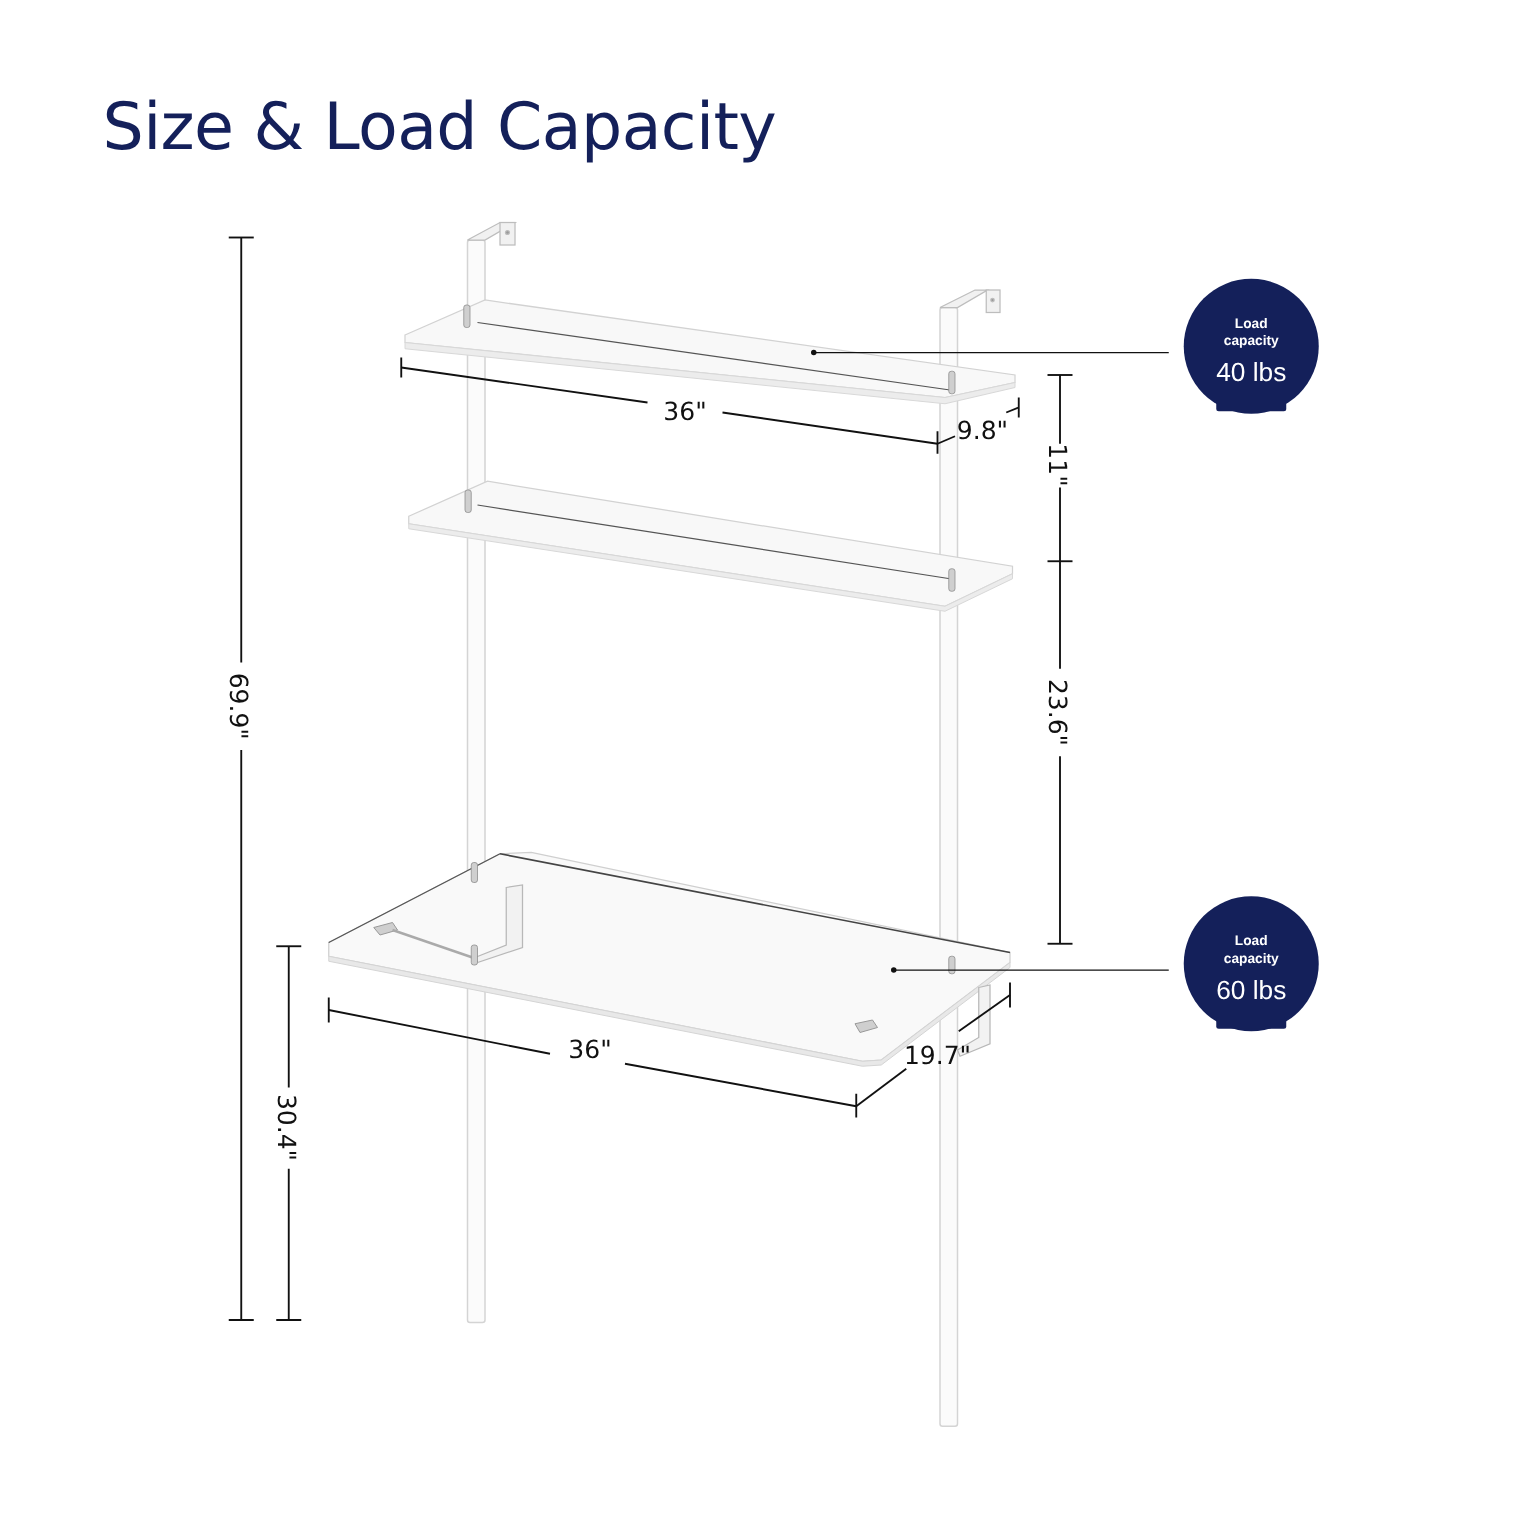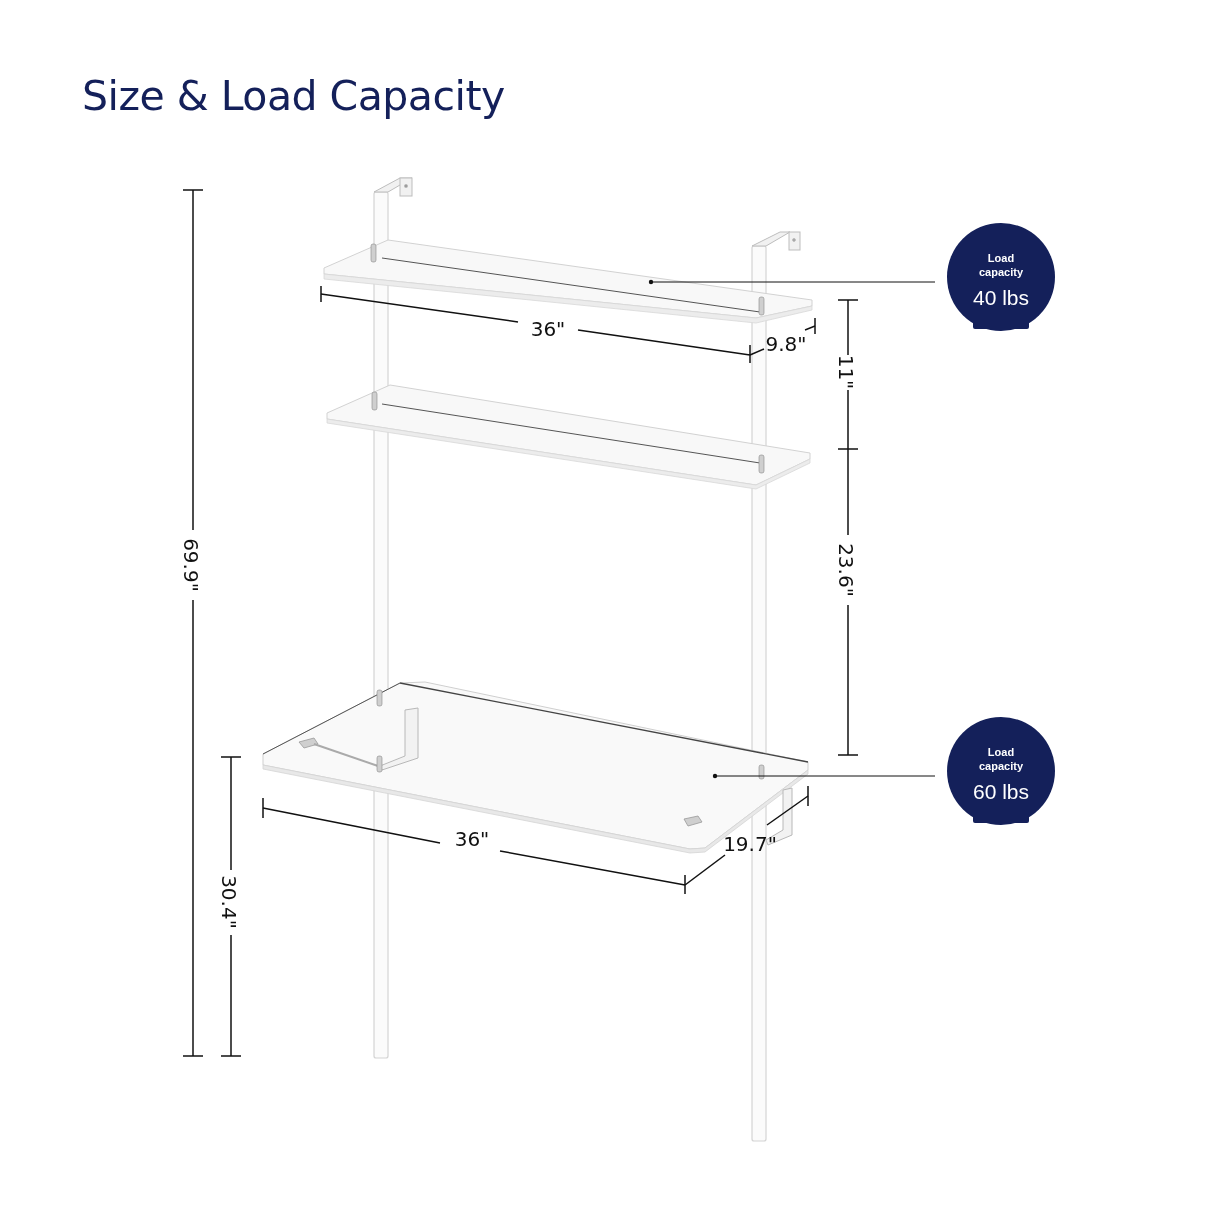--- a/index.html
+++ b/index.html
@@ -1,19 +1,19 @@
 <!DOCTYPE html>
 <html><head>
 <meta charset="utf-8">
 <style>
   html, body { margin: 0; padding: 0; background: #ffffff; }
   body { width: 1214px; height: 1214px; position: relative; overflow: hidden; font-family: "DejaVu Sans", sans-serif; }
   .title {
     position: absolute; left: 82px; top: 72px;
-    font-family: "DejaVu Sans", sans-serif; font-size: 41px; font-weight: 500;
+    font-family: "DejaVu Sans", sans-serif; font-size: 52px; font-weight: 500;
     color: #14205a; letter-spacing: -0.5px; margin: 0;
   }
   svg.diagram { position: absolute; left: 0; top: 0; }
   .dim-label { font-family: "DejaVu Sans", sans-serif; font-size: 20px; fill: #111; }
   .badge-small { font-family: "Liberation Sans", sans-serif; font-size: 11px; fill: #ffffff; font-weight: bold; }
   .badge-big { font-family: "Liberation Sans", sans-serif; font-size: 21px; fill: #ffffff; }
 </style>
 </head>
 <body>
 

